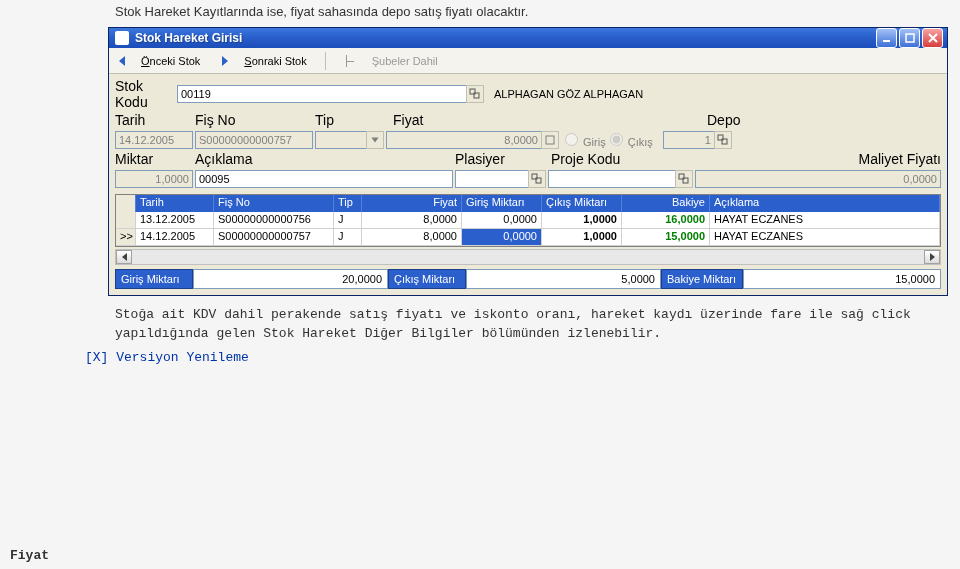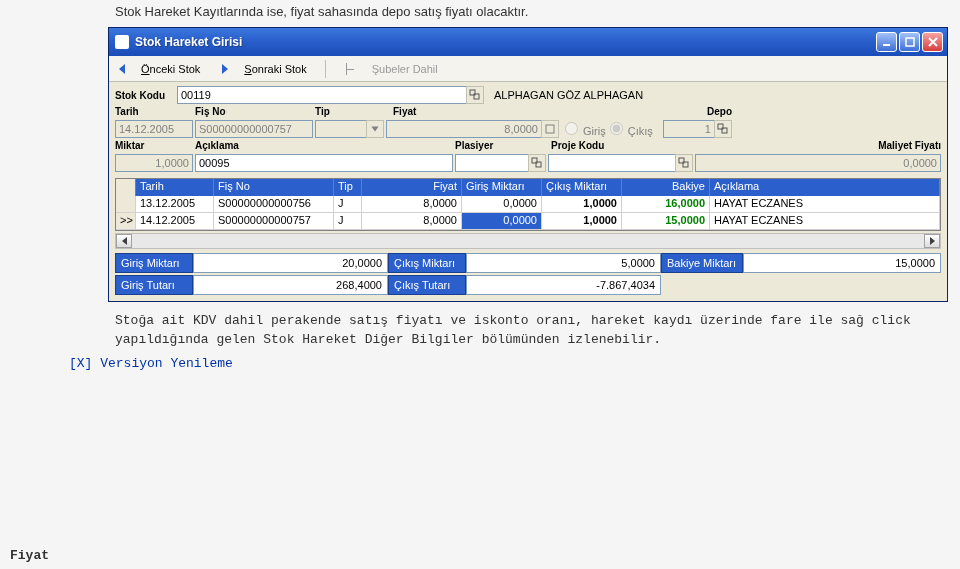--- a/index.html
+++ b/index.html
@@ -32,29 +32,30 @@
       font-family: "Courier New", monospace;
       font-size: 13px;
       font-weight: bold;
       color: #333;
     }
     .doc-bottom {
       font-family: "Courier New", monospace;
       font-size: 13px;
       color: #0033aa;
       padding: 2px 10px 4px 69px;
+      margin-left: 16px;
     }
     .app-window {
       margin-left: 108px;
       width: 840px;
       border: 1px solid #0a246a;
       background: #ece9d8;
     }
     .titlebar {
-      height: 28px;
+      height: 20px;
       background: linear-gradient(to bottom, #3b77dd 0%, #2a5fcc 45%, #1b4db8 100%);
       color: #fff;
       display: flex;
       align-items: center;
       padding: 0 4px 0 6px;
       font-size: 12px;
     }
     .titlebar .app-icon {
       width: 14px; height: 14px;
       background: #fff;
@@ -118,21 +119,21 @@
     .tbtn .branch::after { left:2px; top:6px; width:8px; height:1px;}
     .sep {
       width: 1px; height: 18px;
       background: #c0c0b0;
     }
     .form-area {
       padding: 4px 6px 2px 6px;
       background: #ece9d8;
     }
     .row { display: flex; align-items: center; margin-bottom: 2px; }
-    .lbl { font-size: 10px; color: #000; font-weight: bold; }
+    .lbl { font-size: 14px; color: #000; }
     .lbl.header { margin-bottom: 1px; }
     .fld {
       border: 1px solid #7f9db9;
       background: #fff;
       height: 18px;
       font-size: 11px;
       padding: 1px 3px;
       font-family: Tahoma, sans-serif;
     }
     .fld.ro { background: #ece9d8; color: #808080; }
@@ -430,24 +431,18 @@
 
   <div class="summary">
     <div class="summary-row">
       <div class="sum-lbl sw-lbl">Giriş Miktarı</div>
       <div class="sum-val sw-val">20,0000</div>
       <div class="sum-lbl sw-lbl2">Çıkış Miktarı</div>
       <div class="sum-val sw-val2">5,0000</div>
       <div class="sum-lbl sw-lbl3">Bakiye Miktarı</div>
       <div class="sum-val sw-val3">15,0000</div>
     </div>
-    <div class="summary-row">
-      <div class="sum-lbl sw-lbl">Giriş Tutarı</div>
-      <div class="sum-val sw-val">268,4000</div>
-      <div class="sum-lbl sw-lbl2">Çıkış Tutarı</div>
-      <div class="sum-val sw-val2">-7.867,4034</div>
-    </div>
   </div>
 </div>
 
 <div class="doc-text-mid">Stoğa ait KDV dahil perakende satış fiyatı ve iskonto oranı, hareket kaydı üzerinde fare ile sağ click yapıldığında gelen Stok Hareket Diğer Bilgiler bölümünden izlenebilir.</div>
 <div class="doc-side">Fiyat</div>
 <div class="doc-bottom">[X] Versiyon Yenileme</div>
 
 </body></html>

